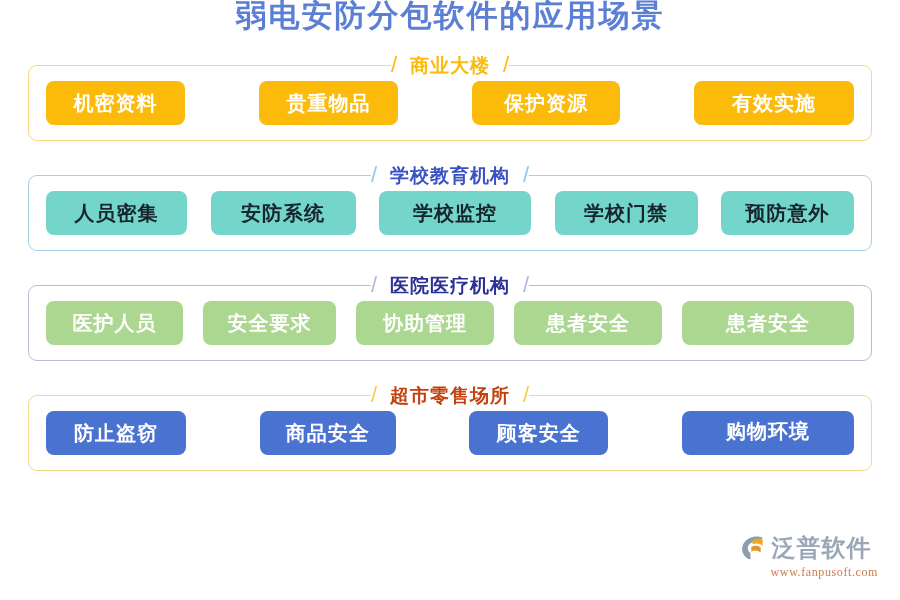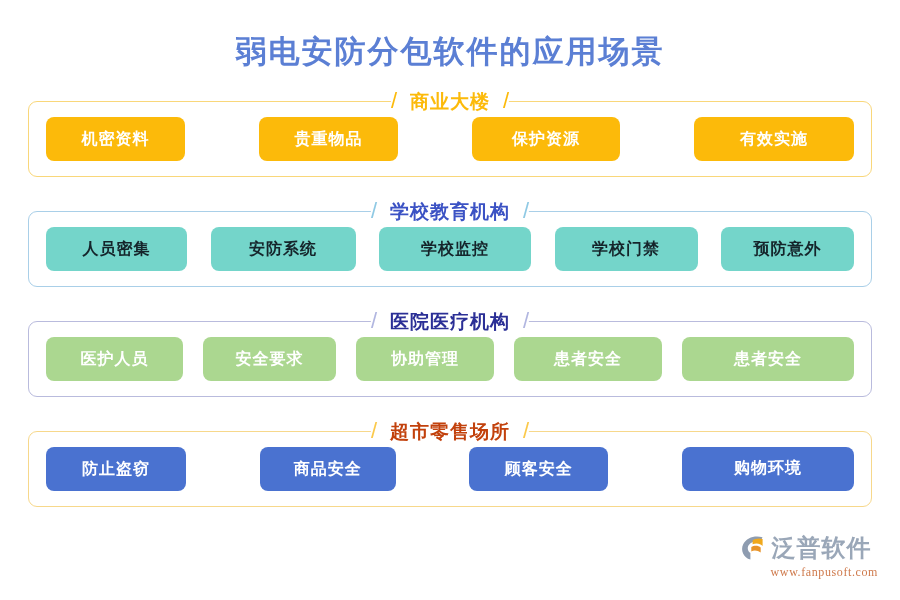--- a/index.html
+++ b/index.html
@@ -22,21 +22,20 @@
     box-sizing: border-box;
   }
 
   
   .page-title {
     text-align: center;
     font-size: 31px;
     font-weight: bold;
     color: #5b7fd4;
     letter-spacing: 2px;
-    padding-top: 36px;
     line-height: 1;
     font-family: "Liberation Serif", "DejaVu Serif", serif;
   }
 
   
   .sections {
     margin-top: 22px;
     padding: 0 28px;
     box-sizing: border-box;
   }
@@ -110,21 +109,21 @@
     padding: 0 18px;
     box-sizing: border-box;
     z-index: 2;
   }
 
   .tag {
     height: 44px;
     line-height: 44px;
     border-radius: 8px;
     text-align: center;
-    font-size: 16px;
+    font-size: 20px;
     font-weight: bold;
     letter-spacing: 1px;
     box-sizing: border-box;
     font-family: "Liberation Serif", "DejaVu Serif", serif;
   }
 
   
   .sec-commercial .section-frame { border-color: #f9d77a; }
   .sec-commercial .section-heading .slash,
   .sec-commercial .section-heading .heading-text { color: #fcba0a; }

